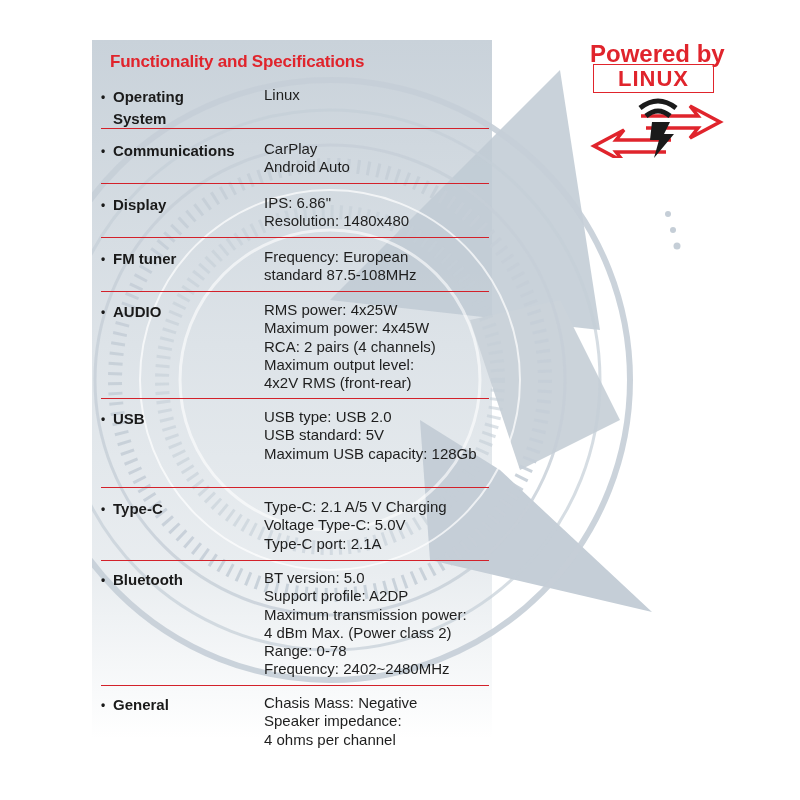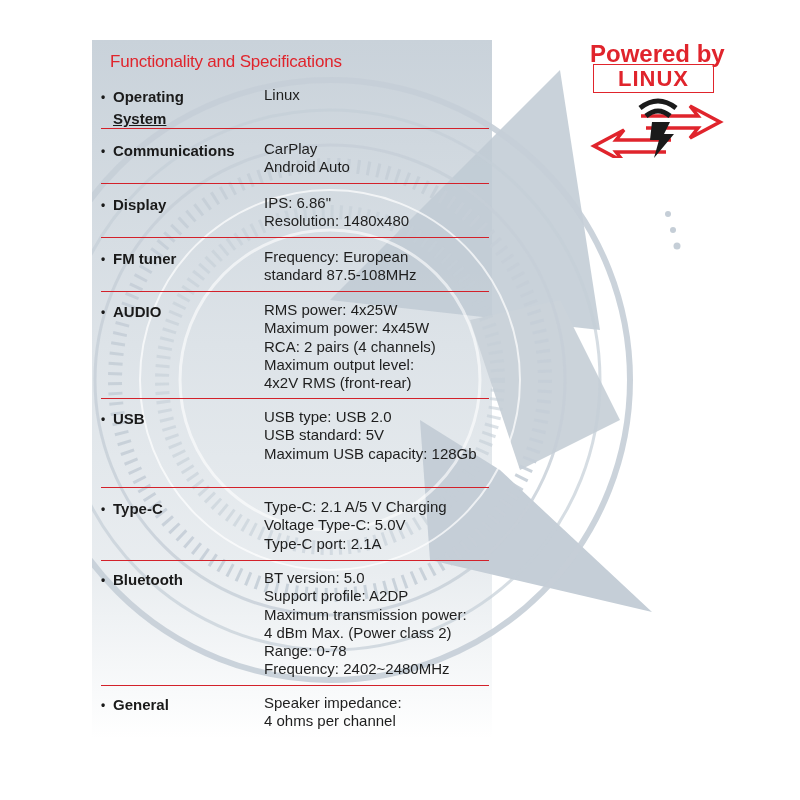--- a/index.html
+++ b/index.html
@@ -9,29 +9,29 @@
     font-family: "Liberation Sans", sans-serif;
   }
   .bg-panel {
     position: absolute; left: 92px; top: 40px; width: 400px; height: 760px;
     background: linear-gradient(180deg, #c9d2da 0%, #dde3e8 40%, #e9edf0 70%, #ffffff 92%);
     overflow: hidden;
   }
   .bg-art { position: absolute; left: 0; top: 0; width: 800px; height: 800px; pointer-events: none; }
   .title {
     position: absolute; left: 110px; top: 52px;
-    color: #e0242c; font-size: 17px; font-weight: normal; letter-spacing: -0.2px; text-align: right;
+    color: #e0242c; font-size: 17px; font-weight: bold; letter-spacing: -0.2px; text-align: right;
   }
   .row { position: absolute; left: 101px; width: 388px; }
   .row .label {
     position: absolute; left: 0; top: 0; width: 150px;
     font-weight: bold; font-size: 15px; color: #1a1a1a; line-height: 22px;
   }
   .row .label .bullet { display: inline-block; width: 12px; font-size: 12px; vertical-align: 1px; }
-  .row .label .indent { padding-left: 12px; display: block; text-decoration: underline; }
+  .row .label .indent { padding-left: 12px; display: block; }
   .row .values {
     position: absolute; left: 163px; top: 0; font-size: 15px; color: #1e1e1e; line-height: 18.3px;
   }
   .row .values div { white-space: nowrap; }
   .divider { position: absolute; left: 101px; width: 388px; height: 1px; background: #d3212a; }
   .logo { position: absolute; left: 586px; top: 38px; width: 140px; height: 120px; }
   .logo .powered { position: absolute; left: 4px; top: 2px; color: #e0242c; font-size: 24px; font-weight: bold; white-space: nowrap; }
   .logo .linux-box {
     position: absolute; left: 7px; top: 26px; width: 121px; height: 29px;
     border: 1.5px solid #e0242c; box-sizing: border-box;
@@ -164,16 +164,17 @@
     <div>4 dBm Max. (Power class 2)</div>
     <div>Range: 0-78</div>
     <div>Frequency: 2402~2480MHz</div>
   </div>
 </div>
 <div class="divider" style="top:685px;"></div>
 
 <div class="row" style="top:694px;">
   <div class="label"><span class="bullet">•</span><span>General</span></div>
   <div class="values">
+    <div>Chasis Mass: Negative</div>
     <div>Speaker impedance:</div>
     <div>4 ohms per channel</div>
   </div>
 </div>
 
 </body></html>

